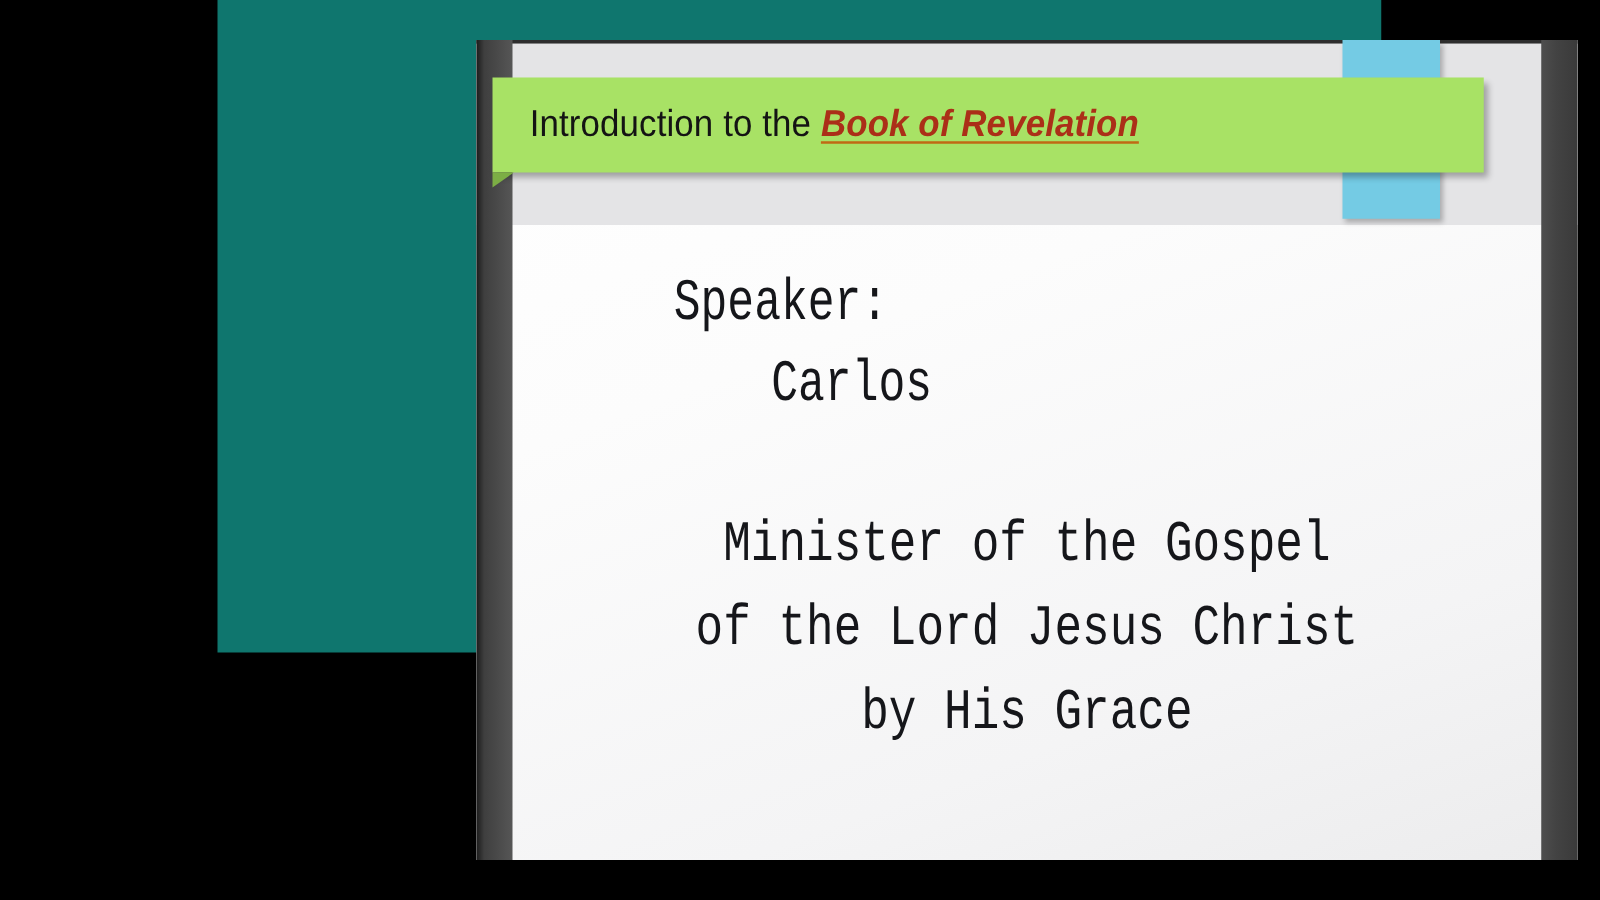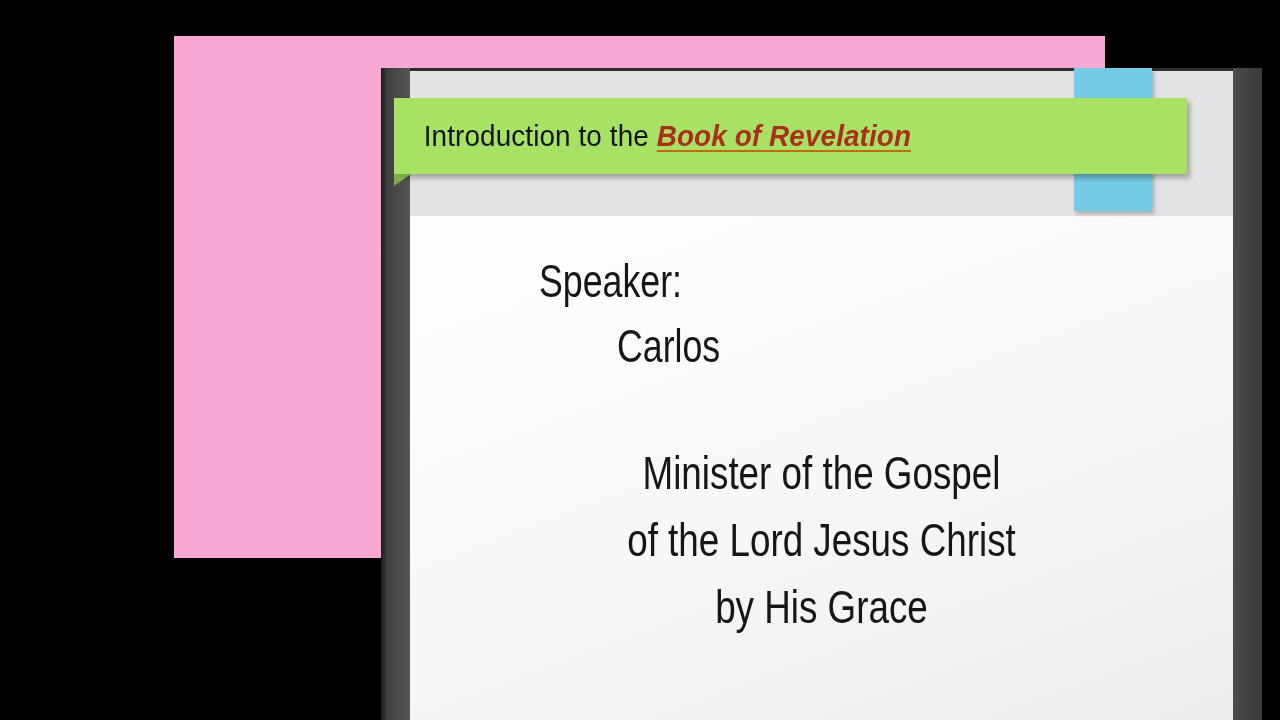--- a/index.html
+++ b/index.html
@@ -22,22 +22,21 @@
     background: #000000;
   }
 
   
   .page-canvas {
     position: absolute;
     left: 174px;
     top: 0px;
     width: 931px;
     height: 522px;
-    background: #f9a8d4;
-    margin-top: 36px;
+    background: #0f766e;
   }
 
   
   .slide {
     position: absolute;
     left: 207px;
     top: 32px;
     width: 881px;
     height: 656px;
     background: linear-gradient(160deg, #ffffff 0%, #fcfcfc 35%, #f4f4f5 75%, #ececed 100%);
@@ -137,21 +136,21 @@
     text-underline-offset: 4px;
   }
 
   
   .body-area {
     position: absolute;
     left: 29px;
     top: 150px;
     width: 823px;
     height: 506px;
-    font-family: Liberation Sans, sans-serif;
+    font-family: Liberation Mono, monospace;
   }
 
   .line {
     position: absolute;
     color: #15161a;
     white-space: nowrap;
     font-weight: 400;
     transform-origin: left top;
   }
 

